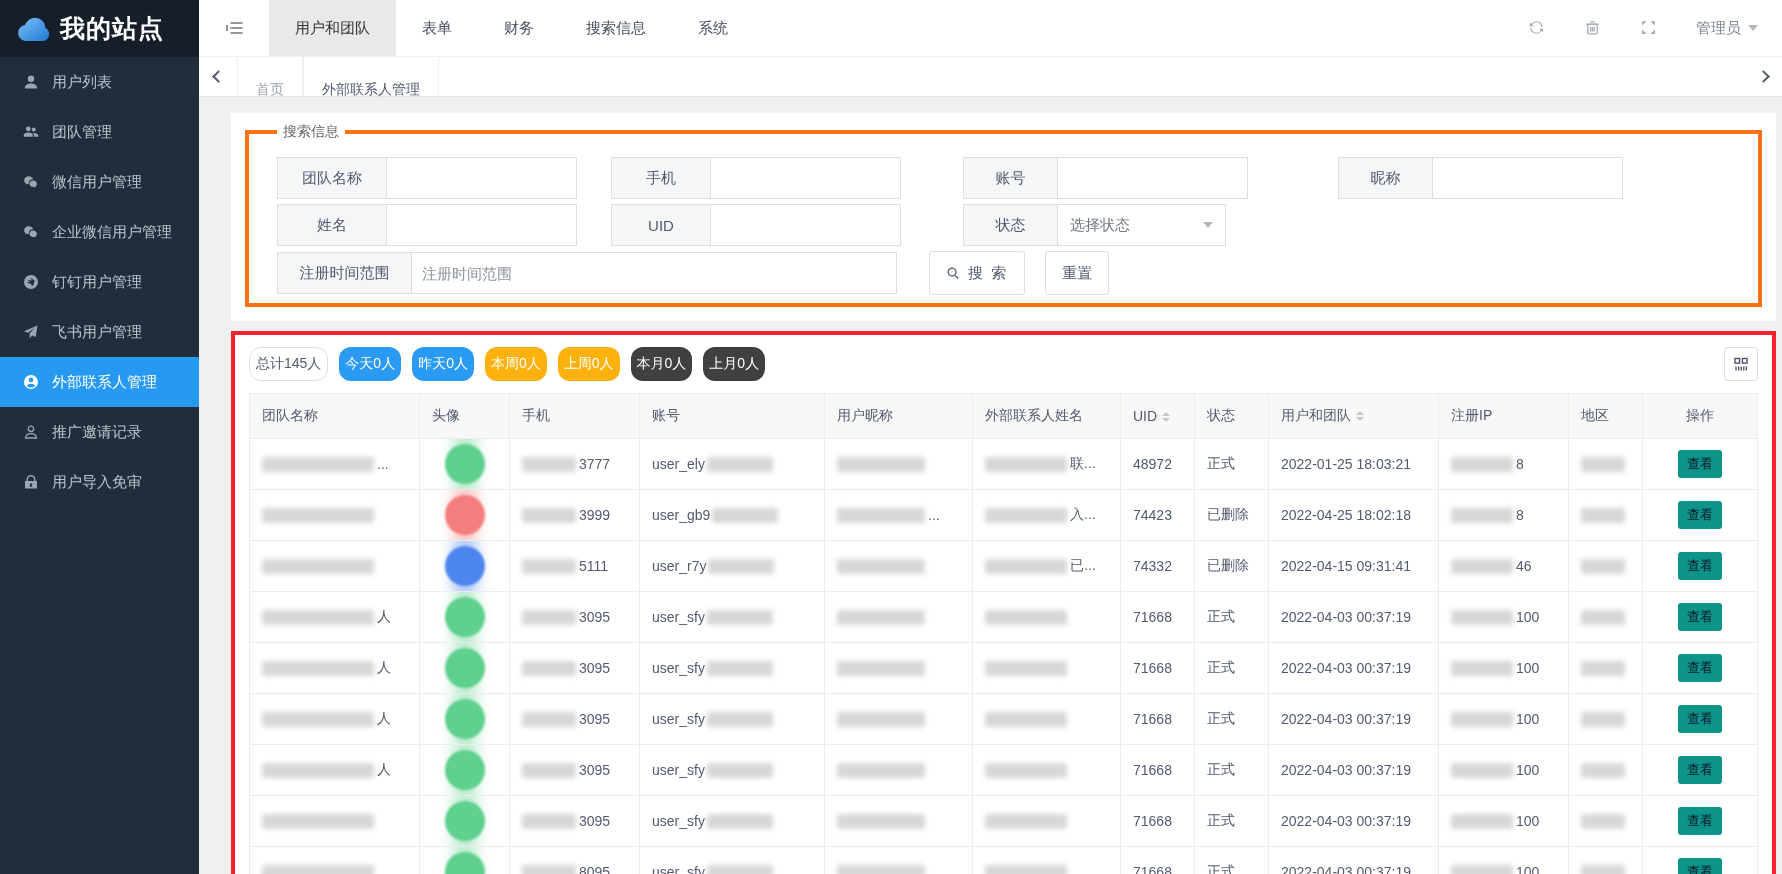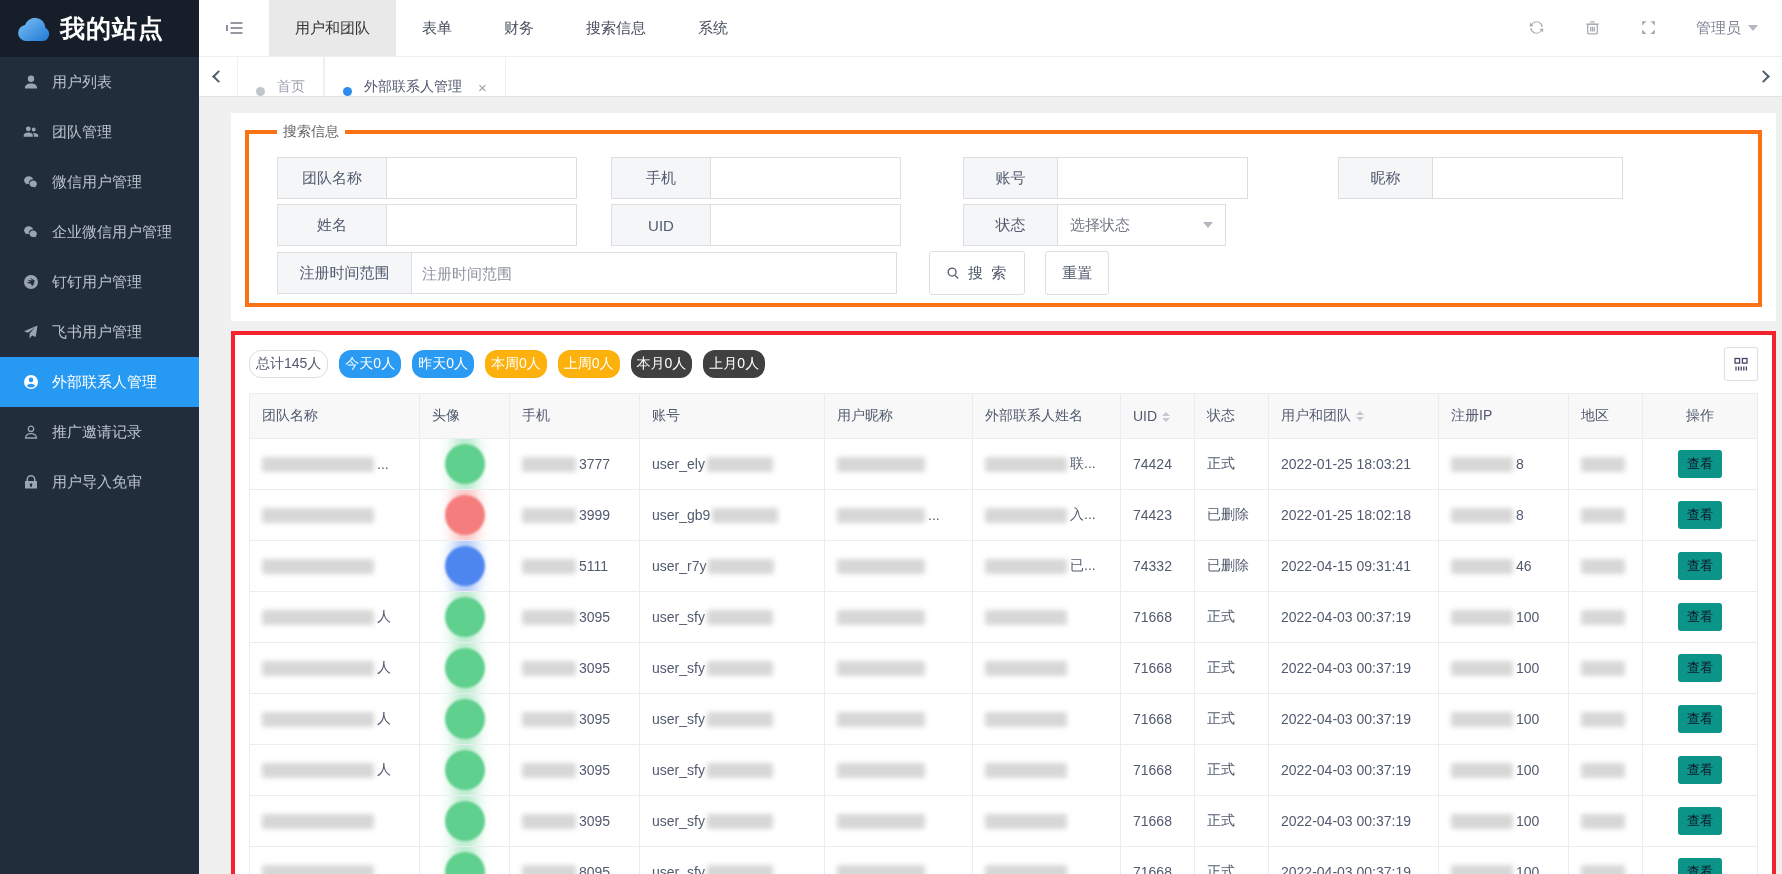--- a/index.html
+++ b/index.html
@@ -28,22 +28,22 @@
   .tb-icon { width:18px; height:18px; display:flex; cursor:pointer; }
   .admin { display:flex; align-items:center; gap:7px; color:#808695; font-size:15px; cursor:pointer; }
   .caret-down { width:0; height:0; border-left:5px solid transparent; border-right:5px solid transparent; border-top:6px solid #b3b7bf; }
 
   .rtabs { height:40px; background:#fff; border-bottom:1px solid #e2e2e2; display:flex; align-items:stretch; }
   .rtab-arrow { width:38px; display:flex; align-items:center; justify-content:center; cursor:pointer; }
   .rtab-arrow.right { margin-left:auto; }
   .chev { display:inline-block; width:9px; height:9px; border-left:2px solid #515a6e; border-bottom:2px solid #515a6e; }
   .chev.left { transform:rotate(45deg); }
   .chev.right { transform:rotate(-135deg); }
-  .rtab { display:flex; align-items:flex-end; gap:12px; padding:0 18px; font-size:14px; color:#9ea4b0;
-    border-left:1px solid #f0f0f0; border-right:1px solid #f0f0f0; cursor:pointer; }
+  .rtab { display:flex; align-items:center; gap:24px; padding:0 18px; font-size:14px; color:#9ea4b0;
+    border-left:1px solid #f0f0f0; border-right:1px solid #f0f0f0; cursor:pointer;flex-direction:column; }
   .rtab.active { color:#515a6e; }
   .dot { width:9px; height:9px; border-radius:50%; background:#c0c4cb; }
   .rtab.active .dot { background:#2d8cf0; }
   .tab-close { color:#9aa0a8; font-size:15px; margin-left:4px; cursor:pointer; }
 
   .content { flex:1; background:#f0f0f0; padding:16px 6px 0 32px; overflow:hidden; }
 
   
   .panel { background:#fff; padding:10px 14px 14px; }
   fieldset { border:4px solid #f97316; padding:16px 12px 8px 28px; }
@@ -62,21 +62,21 @@
   .btn { height:44px; background:#fff; border:1px solid #dcdee2; border-radius:3px; color:#515a6e;
     font-size:15px; display:inline-flex; align-items:center; justify-content:center; gap:7px;
     padding:0 16px; cursor:pointer; font-family:inherit; }
   .btn-search { margin-left:32px; letter-spacing:2px; }
   .btn-reset { margin-left:20px; }
 
   
   .annotated { margin-top:10px; border:4px solid #f5222d; background:#fff; height:549px; overflow:hidden; }
   .table-inner { padding:12px 14px 0; }
   .stats-row { display:flex; align-items:center; gap:11px; margin-bottom:12px; }
-  .stat { height:28px; display:inline-flex; align-items:center; padding:0 6px; border-radius:12px;
+  .stat { height:34px; display:inline-flex; align-items:center; padding:0 6px; border-radius:12px;
     font-size:14px; color:#fff; cursor:pointer; border:none; font-family:inherit; }
   .stat.plain { background:#fff; border:1px solid #dcdee2; color:#515a6e; }
   .stat.blue { background:#2b9af3; }
   .stat.amber { background:#fdb10c; }
   .stat.teal { background:#404040; }
   .col-settings { margin-left:auto; width:34px; height:34px; border:1px solid #dcdee2; border-radius:3px;
     background:#fff; display:flex; align-items:center; justify-content:center; cursor:pointer; }
 
   table { width:100%; border-collapse:collapse; table-layout:fixed; font-size:14px; color:#515a6e; }
   th, td { border:1px solid #eaecf0; padding:0 12px; text-align:left; font-weight:normal;
@@ -375,37 +375,37 @@
             </thead>
             <tbody>
 
             <tr>
                 <td><span class="b" style="width:112px"></span><span class="sfx">...</span></td>
                 <td class="c"><span class="avatar" data-c="green"></span></td>
                 <td><span class="b" style="width:54px"></span><span class="sfx">3777</span></td>
                 <td><span class="sfx">user_ely</span><span class="b" style="width:66px;margin-left:2px"></span></td>
                 <td><span class="b" style="width:88px"></span><span class="sfx"></span></td>
                 <td><span class="b" style="width:82px"></span><span class="sfx">联...</span></td>
-                <td>74424</td>
+                <td>48972</td>
                 <td>正式</td>
                 <td>2022-01-25 18:03:21</td>
                 <td><span class="b" style="width:62px"></span><span class="sfx">8</span></td>
                 <td><span class="b" style="width:44px"></span></td>
                 <td class="c"><button class="view-btn">查看</button></td>
               </tr>
                 <tr>
                 <td><span class="b" style="width:112px"></span><span class="sfx"></span></td>
                 <td class="c"><span class="avatar" data-c="red"></span></td>
                 <td><span class="b" style="width:54px"></span><span class="sfx">3999</span></td>
                 <td><span class="sfx">user_gb9</span><span class="b" style="width:66px;margin-left:2px"></span></td>
                 <td><span class="b" style="width:88px"></span><span class="sfx">...</span></td>
                 <td><span class="b" style="width:82px"></span><span class="sfx">入...</span></td>
                 <td>74423</td>
                 <td>已删除</td>
-                <td>2022-01-25 18:02:18</td>
+                <td>2022-04-25 18:02:18</td>
                 <td><span class="b" style="width:62px"></span><span class="sfx">8</span></td>
                 <td><span class="b" style="width:44px"></span></td>
                 <td class="c"><button class="view-btn">查看</button></td>
               </tr>
                 <tr>
                 <td><span class="b" style="width:112px"></span><span class="sfx"></span></td>
                 <td class="c"><span class="avatar" data-c="blue"></span></td>
                 <td><span class="b" style="width:54px"></span><span class="sfx">5111</span></td>
                 <td><span class="sfx">user_r7y</span><span class="b" style="width:66px;margin-left:2px"></span></td>
                 <td><span class="b" style="width:88px"></span><span class="sfx"></span></td>

